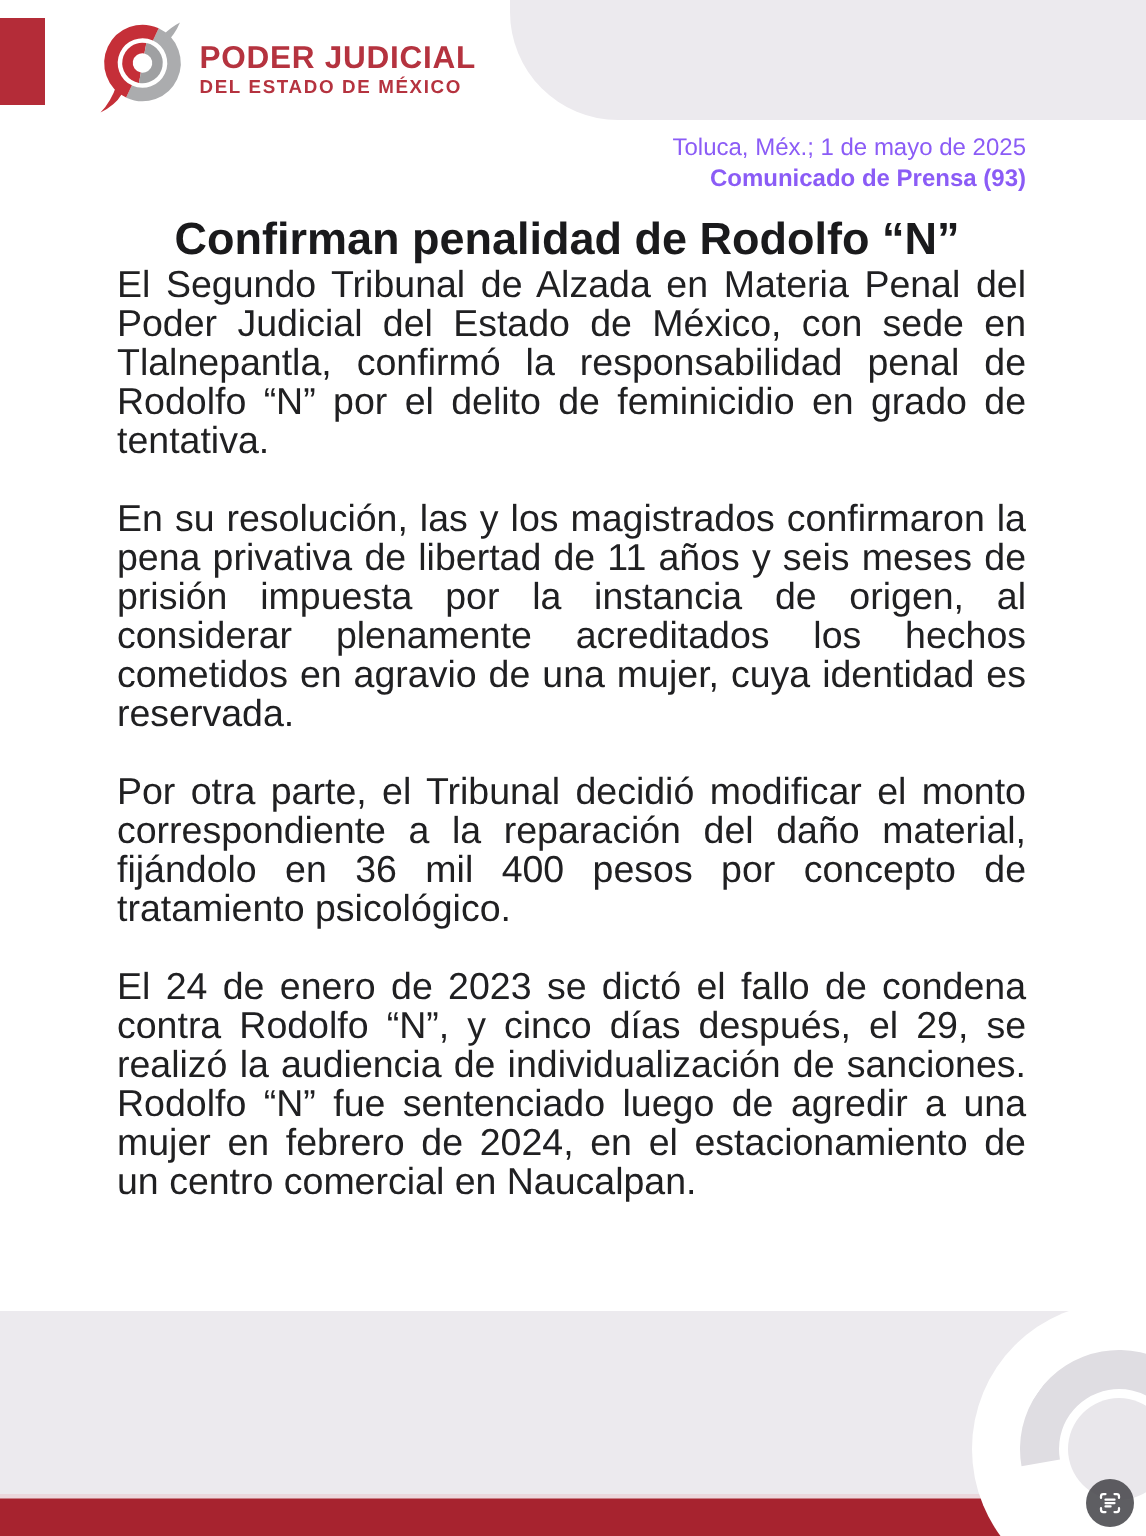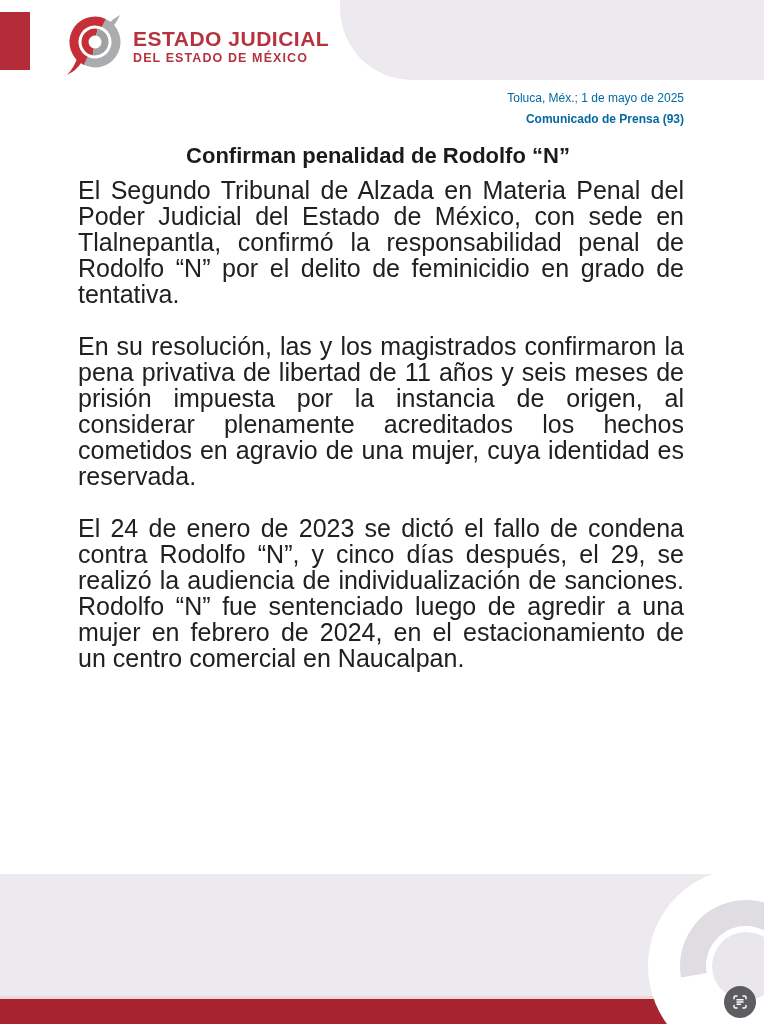--- a/index.html
+++ b/index.html
@@ -34,28 +34,28 @@
   .logo-line1 {
     font-size:21px; font-weight:bold; color:#B5333F; letter-spacing:0.5px; line-height:24px;
   }
   .logo-line2 {
     font-size:12.5px; font-weight:bold; color:#B5333F; letter-spacing:1.1px; line-height:15px;
   }
 
   
   .meta {
     position:absolute; top:88px; right:80px;
-    text-align:right; font-size:12px; line-height:21px; color:#0369a1;margin-left:44px;
+    text-align:right; font-size:16px; line-height:21px; color:#8b5cf6;margin-left:44px;
   }
   .meta .release { font-weight:bold; }
 
   
   .headline {
     position:absolute; top:143px; left:0; right:8px;
-    text-align:center; font-size:22px; font-weight:bold; color:#1a1a1c;
+    text-align:center; font-size:30px; font-weight:bold; color:#1a1a1c;
   }
 
   
   .body-text {
     position:absolute; top:177px; left:78px; width:606px;
     font-size:25px; line-height:26px;
     text-align:justify;
   }
   .body-text p { margin:0 0 26px 0; }
 
@@ -122,35 +122,36 @@
 
       <circle cx="31" cy="30" r="10" fill="none" stroke="#C52F38" stroke-width="7" stroke-dasharray="31.4 31.4" transform="rotate(100 31 30)"></circle>
 
       <circle cx="31" cy="30" r="10" fill="none" stroke="#9FA0A2" stroke-width="7" stroke-dasharray="31.4 31.4" stroke-dashoffset="31.4" transform="rotate(100 31 30)"></circle>
 
       <path d="M14,44 Q10,56 3,63 Q13,58 17,51 Q16,46 14,44 Z" fill="#C52F38"></path>
 
       <path d="M44,12 Q50,6 56,3 Q52,12 47,16 Z" fill="#ABACAE"></path>
     </svg>
     <div class="logo-text">
-      <span class="logo-line1">ESTADO JUDICIAL</span>
+      <span class="logo-line1">PODER JUDICIAL</span>
       <span class="logo-line2">DEL ESTADO DE MÉXICO</span>
     </div>
   </div>
 
   <div class="meta">
     <div>Toluca, Méx.; 1 de mayo de 2025</div>
     <div class="release">Comunicado de Prensa (93)</div>
   </div>
 
   <div class="headline">Confirman penalidad de Rodolfo “N”</div>
 
   <div class="body-text">
     <p>El Segundo Tribunal de Alzada en Materia Penal del Poder Judicial del Estado de México, con sede en Tlalnepantla, confirmó la responsabilidad penal de Rodolfo “N” por el delito de feminicidio en grado de tentativa.</p>
     <p>En su resolución, las y los magistrados confirmaron la pena privativa de libertad de 11 años y seis meses de prisión impuesta por la instancia de origen, al considerar plenamente acreditados los hechos cometidos en agravio de una mujer, cuya identidad es reservada.</p>
+    <p>Por otra parte, el Tribunal decidió modificar el monto correspondiente a la reparación del daño material, fijándolo en 36 mil 400 pesos por concepto de tratamiento psicológico.</p>
     <p>El 24 de enero de 2023 se dictó el fallo de condena contra Rodolfo “N”, y cinco días después, el 29, se realizó la audiencia de individualización de sanciones. Rodolfo “N” fue sentenciado luego de agredir a una mujer en febrero de 2024, en el estacionamiento de un centro comercial en Naucalpan.</p>
   </div>
 
   <div class="band-bottom"></div>
   <div class="footer-bar"></div>
 
   <div class="watermark">
     <div class="wm-disc"></div>
     <div class="wm-arc"></div>
     <div class="wm-hole"></div>

